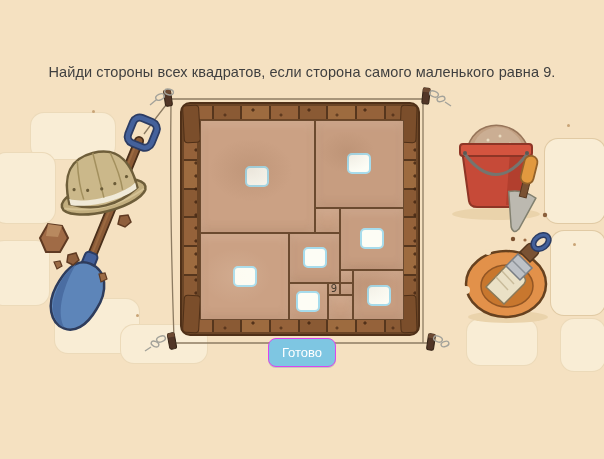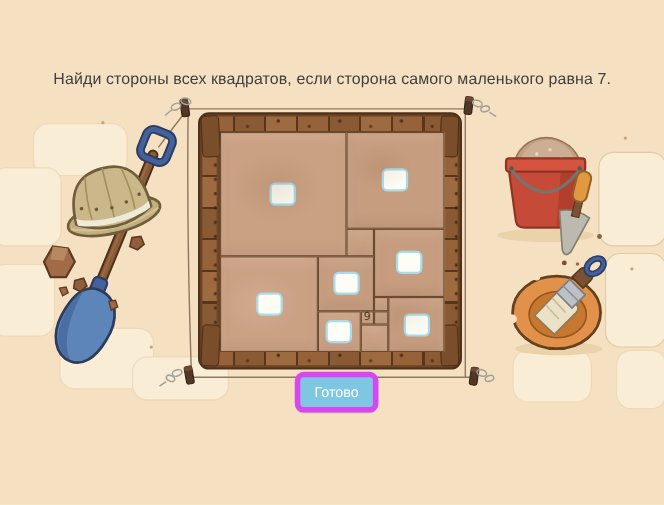--- a/index.html
+++ b/index.html
@@ -49,21 +49,21 @@
   .square{position:absolute;box-sizing:border-box;border:1.5px solid #6b4a2f;background:#cba184;
           display:flex;align-items:center;justify-content:center;
           box-shadow:inset 0 4px 10px rgba(255,244,228,.14), inset 0 -4px 10px rgba(90,55,25,.10);}
   .square:nth-child(even){background:#c79d80;}
   .answer-box{width:24px;height:21px;background:#fdfdf5;border:2.5px solid #a7dcec;border-radius:5px;
               box-sizing:border-box;cursor:text;}
   .given-label{font-family:"DejaVu Sans",sans-serif;font-size:10px;color:#42382c;line-height:1;}
 
   
   .done-btn{position:absolute;left:268px;top:338px;width:66px;height:27px;z-index:6;
-            background:#7ec6e2;border:5px solid #d946ef;border-radius:8px;color:#fff;
+            background:#7ec6e2;border:1px solid #d946ef;border-radius:8px;color:#fff;
             font-family:"Liberation Sans",sans-serif;font-size:13px;display:flex;align-items:center;
             justify-content:center;cursor:pointer;box-shadow:0 1px 0 rgba(90,140,170,.3);}
 </style>
 </head>
 <body>
 
 <div class="stage">
 
   <div class="patch" style="left:30px;top:112px;width:84px;height:46px"></div>
   <div class="patch" style="left:-8px;top:152px;width:62px;height:70px"></div>
@@ -208,21 +208,21 @@
         <path d="M512,260 L526,274" stroke="#8d9298" stroke-width="1.5"></path>
         <path d="M520,252 L527,245 Q530,242 533,245 L537,249 Q540,252 537,255 L530,262 Z" fill="#7a5233" stroke="#55371f" stroke-width="1.5"></path>
         <ellipse cx="541" cy="242" rx="8.5" ry="6" transform="rotate(-38 541 242)" fill="none" stroke="#2c3c63" stroke-width="6"></ellipse>
         <ellipse cx="541" cy="242" rx="8.5" ry="6" transform="rotate(-38 541 242)" fill="none" stroke="#44619b" stroke-width="3"></ellipse>
       </g>
       <circle cx="513" cy="239" r="2.2" fill="#7a4f2e"></circle>
       <circle cx="525" cy="240" r="1.6" fill="#9c6b45"></circle>
     </g>
   </svg>
 
-  <div class="title">Найди стороны всех квадратов, если сторона самого маленького равна 7.</div>
+  <div class="title">Найди стороны всех квадратов, если сторона самого маленького равна 9.</div>
 
   <div class="frame">
     <div class="strip h top"></div>
     <div class="strip h bot"></div>
     <div class="strip v lft"></div>
     <div class="strip v rgt"></div>
     <div class="corner tl"></div>
     <div class="corner tr"></div>
     <div class="corner bl"></div>
     <div class="corner br"></div>

